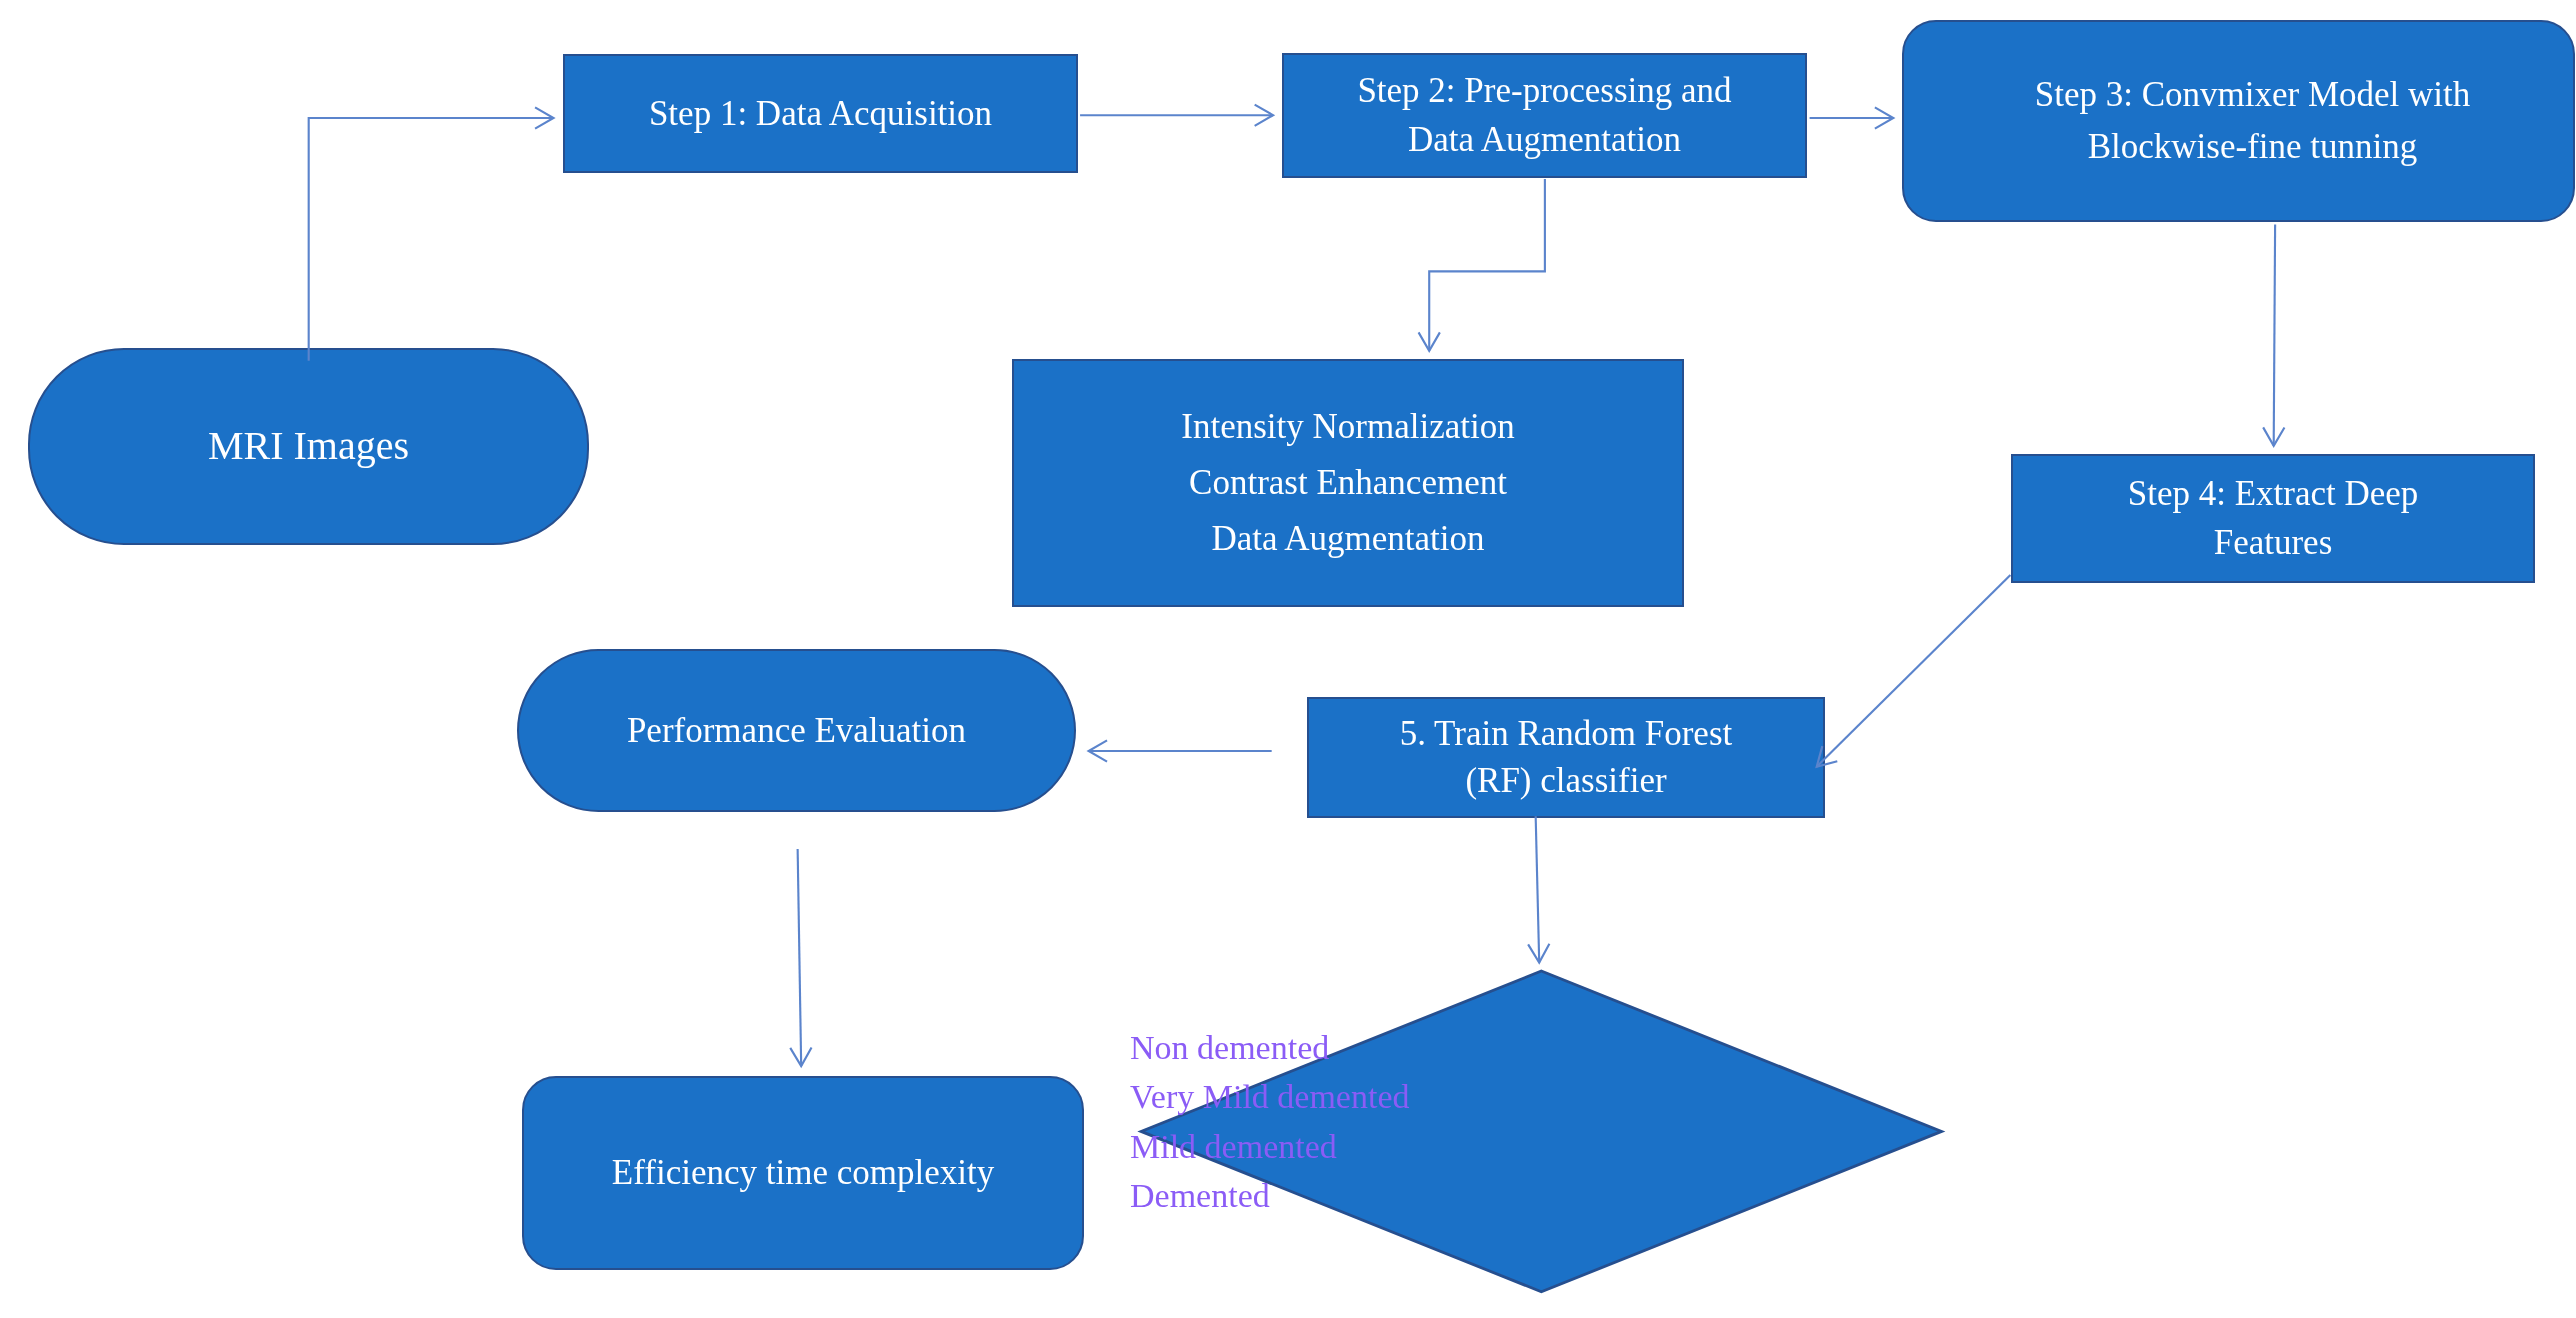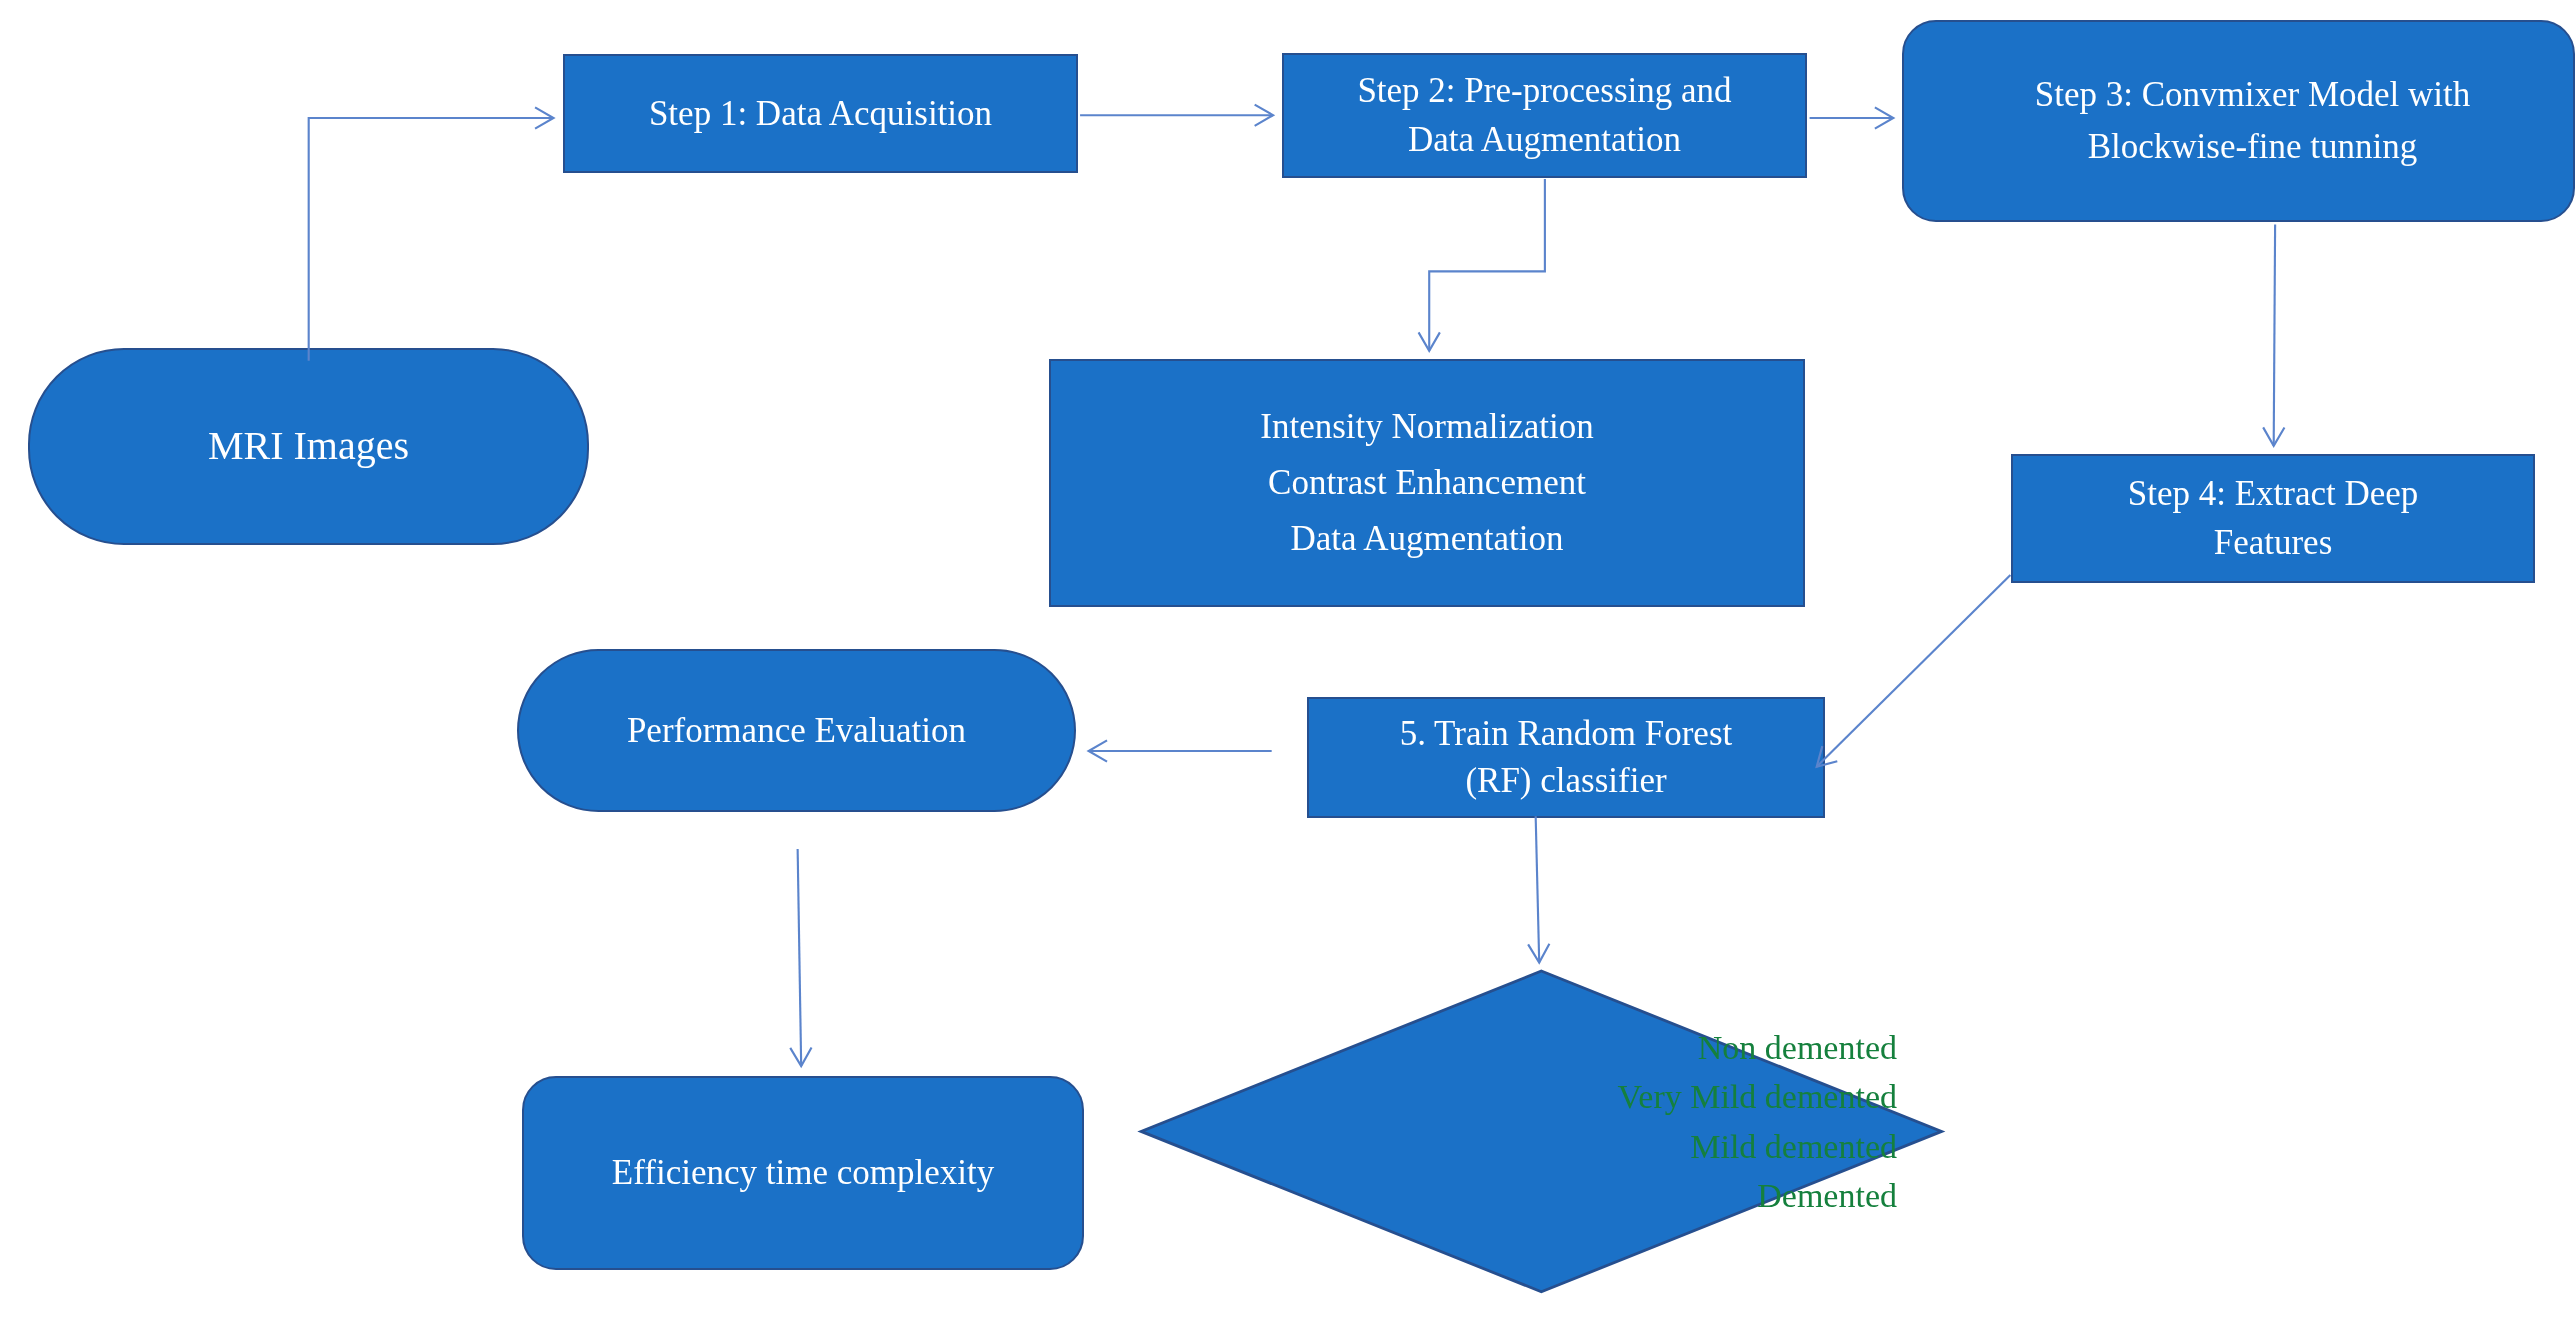--- a/index.html
+++ b/index.html
@@ -11,22 +11,22 @@
     position:absolute;display:flex;flex-direction:column;align-items:center;justify-content:center;
     text-align:center;background:#1b71c7;border:2.8px solid #264f8f;color:#ffffff;
     font-size:35px;line-height:1.42;box-sizing:border-box;z-index:1;
   }
   .rounded-xl{border-radius:96px;}
   .rounded-md{border-radius:34px;}
   .node .line{pointer-events:none;}
   .mri-label{font-size:40px;}
   svg.overlay{position:absolute;left:0;top:0;z-index:2;pointer-events:none;}
   .diamond-label{
-    position:absolute;left:1187px;top:1023px;width:710px;z-index:3;
-    text-align:right;color:#15803d;font-size:34px;line-height:1.45;
+    position:absolute;left:1130px;top:1023px;width:710px;z-index:3;
+    text-align:left;color:#8b5cf6;font-size:34px;line-height:1.45;
   }
 </style>
 </head>
 <body>
 
 <div class="canvas">
 
   <div class="node rounded-xl" style="left:28px;top:348px;width:561px;height:197px;">
     <div class="line mri-label">MRI Images</div>
   </div>
@@ -38,21 +38,21 @@
   <div class="node" style="left:1282px;top:53px;width:525px;height:125px;line-height:1.38;">
     <div class="line">Step 2: Pre-processing and</div>
     <div class="line">Data Augmentation</div>
   </div>
 
   <div class="node rounded-md" style="left:1902px;top:20px;width:673px;height:202px;line-height:1.5;padding-left:28px;">
     <div class="line">Step 3: Convmixer Model with</div>
     <div class="line">Blockwise-fine tunning</div>
   </div>
 
-  <div class="node" style="left:1049px;top:359px;width:756px;height:248px;line-height:1.6;">
+  <div class="node" style="left:1012px;top:359px;width:672px;height:248px;line-height:1.6;">
     <div class="line">Intensity Normalization</div>
     <div class="line">Contrast Enhancement</div>
     <div class="line">Data Augmentation</div>
   </div>
 
   <div class="node" style="left:2011px;top:454px;width:524px;height:129px;line-height:1.38;">
     <div class="line">Step 4: Extract Deep</div>
     <div class="line">Features</div>
   </div>
 

